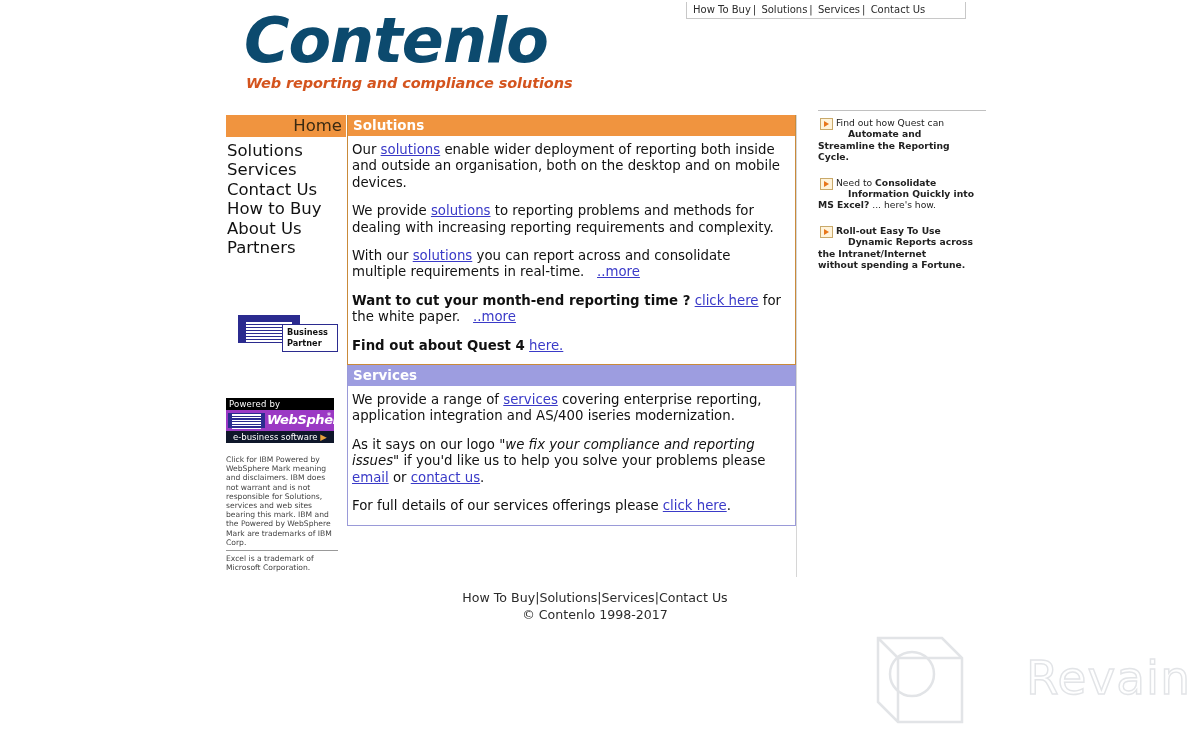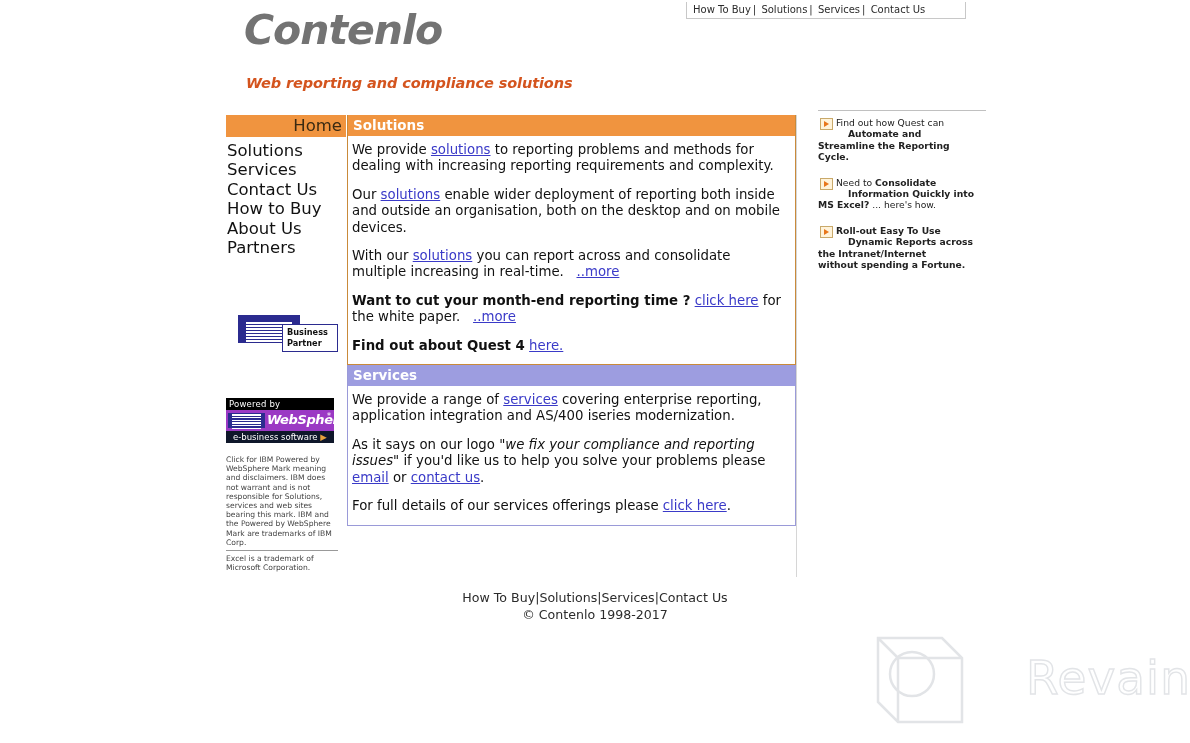--- a/index.html
+++ b/index.html
@@ -22,22 +22,22 @@
     text-align:left;white-space:nowrap;
     box-sizing:border-box;
   }
   .topnav a{color:#2b2b2b;text-decoration:none;}
   .topnav .sep{color:#2b2b2b;padding:0 2px;}
 
   
   .logo{
     position:absolute;left:244px;top:10px;
     font-family:"DejaVu Sans","Liberation Sans",sans-serif;
-    font-size:41px;font-weight:bold;font-style:italic;
-    color:#737373;letter-spacing:-1px;line-height:1;
+    font-size:62px;font-weight:bold;font-style:italic;
+    color:#0c4a6e;letter-spacing:-1px;line-height:1;
   }
   .tagline{
     position:absolute;left:246px;top:75px;
     font-size:14.5px;font-weight:bold;font-style:italic;
     color:#D4541E;letter-spacing:-0.1px;
   }
 
   
   .leftcol{position:absolute;left:226px;top:115px;width:120px;}
   .homebar{
@@ -217,25 +217,25 @@
     <div>Click for IBM Powered by WebSphere Mark meaning and disclaimers. IBM does not warrant and is not responsible for Solutions, services and web sites bearing this mark. IBM and the Powered by WebSphere Mark are trademarks of IBM Corp.</div>
     <hr>
     <div>Excel is a trademark of Microsoft Corporation.</div>
   </div>
 
   <div class="center">
 
     <div class="panel-solutions">
       <div class="bar-orange">Solutions</div>
       <div class="panel-body">
+        <p><span>Our </span><a href="#">solutions</a><span> enable wider deployment of reporting both inside and outside an organisation, both on the desktop and on mobile devices.</span></p>
+
         <p><span>We provide </span><a href="#">solutions</a><span> to reporting problems and methods for dealing with increasing reporting requirements and complexity.</span></p>
 
-        <p><span>Our </span><a href="#">solutions</a><span> enable wider deployment of reporting both inside and outside an organisation, both on the desktop and on mobile devices.</span></p>
-
-        <p><span>With our </span><a href="#">solutions</a><span> you can report across and consolidate multiple increasing in real-time.</span>&nbsp;&nbsp; <a href="#">..more</a></p>
+        <p><span>With our </span><a href="#">solutions</a><span> you can report across and consolidate multiple requirements in real-time.</span>&nbsp;&nbsp; <a href="#">..more</a></p>
 
         <p><span class="nb">Want to cut your month-end reporting time ?</span> <a href="#">click here</a><span> for the white paper.</span>&nbsp;&nbsp; <a href="#">..more</a></p>
 
         <p><span class="nb">Find out about Quest 4</span> <a href="#">here.</a></p>
       </div>
     </div>
 
     <div class="panel-services">
       <div class="bar-purple">Services</div>
       <div class="panel-body">

